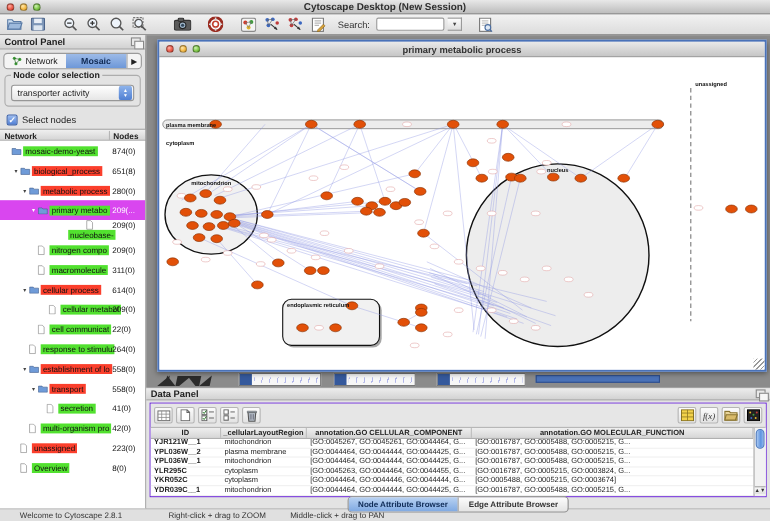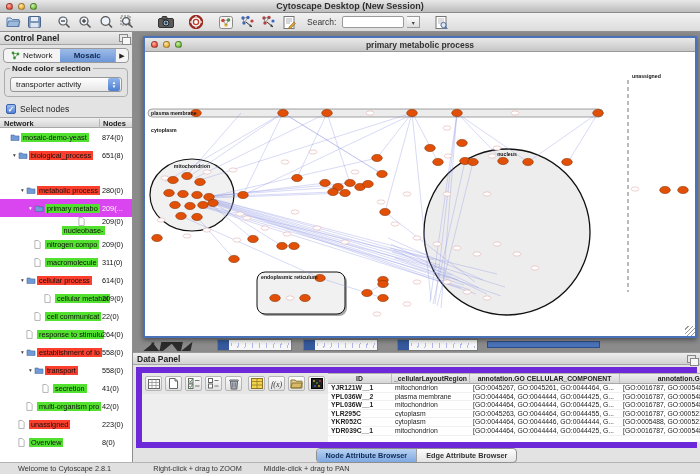--- a/index.html
+++ b/index.html
@@ -76,21 +76,21 @@
   .frag .scrib { position:absolute; left:13px; right:2px; top:3px; height:5px;
      background:repeating-linear-gradient(100deg,rgba(110,120,220,.5) 0 1px,transparent 1px 7px); }
   .logo-frag { position:absolute; bottom:1px; left:9px; width:66px; height:13px; overflow:hidden;
      font-weight:bold; font-size:15px; color:#2b2b2b; letter-spacing:-2px; transform:skewX(-12deg); }
   .bluebar { position:absolute; bottom:4px; left:354px; width:113px; height:7px; background:#4a72b8; border:1px solid #2d4d8a; }
 
   
   .data-panel { height:110px; background:#e3e3e3; display:flex; flex-direction:column; border-top:1px solid #999; }
   .dp-header { height:12px; background:linear-gradient(#ededed,#d2d2d2); border-bottom:1px solid #a5a5a5;
     display:flex; align-items:center; justify-content:space-between; padding:0 4px; font-weight:bold; font-size:8.5px; }
-  .dp-body { flex:1; margin:2px 3px 0 3px; border:6px solid #6d28d9; background:#eee; display:flex; flex-direction:row; }
+  .dp-body { flex:1; margin:2px 3px 0 3px; border:1px solid #6d28d9; background:#eee; display:flex; flex-direction:column; }
   .dp-toolbar { height:21px; display:flex; align-items:center; padding:0 3px; gap:3px; background:#e6e6e6; }
   .dbtn { width:17px; height:15px; border:1px solid #b5b5b5; border-radius:2px; background:linear-gradient(#fcfcfc,#e2e2e2);
     display:flex; align-items:center; justify-content:center; }
   .dp-spacer { flex:1; }
   .dp-table { flex:1; display:flex; background:#fff; border-top:1px solid #b0b0b0; position:relative; }
   .dp-grid { flex:1; overflow:hidden; }
   .dp-hrow { display:flex; height:10px; background:linear-gradient(#efefef,#d6d6d6); border-bottom:1px solid #a8a8a8; font-weight:bold; font-size:6.8px; }
   .dp-hrow .c { border-right:1px solid #bdbdbd; display:flex; align-items:center; justify-content:center; overflow:hidden; white-space:nowrap; }
   .dp-row { display:flex; height:8.6px; font-size:6.8px; border-bottom:1px solid #f0f0f0; }
   .dp-row .c { overflow:hidden; white-space:nowrap; padding:0 3px; line-height:8.6px; }
@@ -294,21 +294,21 @@
         <div class="tree-row" style="padding-left: 11px;">
           <span class="tr-arrow">▾</span>
           <span class="tr-ico">
             <svg width="10" height="8" viewBox="0 0 12 10">
               <path d="M1 2.5h4l1 1.2h5v5.8H1z" fill="#6f9bd8" stroke="#44608f" stroke-width="0.7"></path>
             </svg>
           </span>
           <span class="tr-chip red">biological_process</span>
           <span class="tr-num">651(8)</span>
         </div>
-        <div class="tree-row" style="padding-left: 19px; margin-top: 17px;">
+        <div class="tree-row" style="padding-left: 19px;">
           <span class="tr-arrow">▾</span>
           <span class="tr-ico">
             <svg width="10" height="8" viewBox="0 0 12 10">
               <path d="M1 2.5h4l1 1.2h5v5.8H1z" fill="#6f9bd8" stroke="#44608f" stroke-width="0.7"></path>
             </svg>
           </span>
           <span class="tr-chip red">metabolic process</span>
           <span class="tr-num">280(0)</span>
         </div>
         <div class="tree-row sel" style="padding-left: 27px;">

